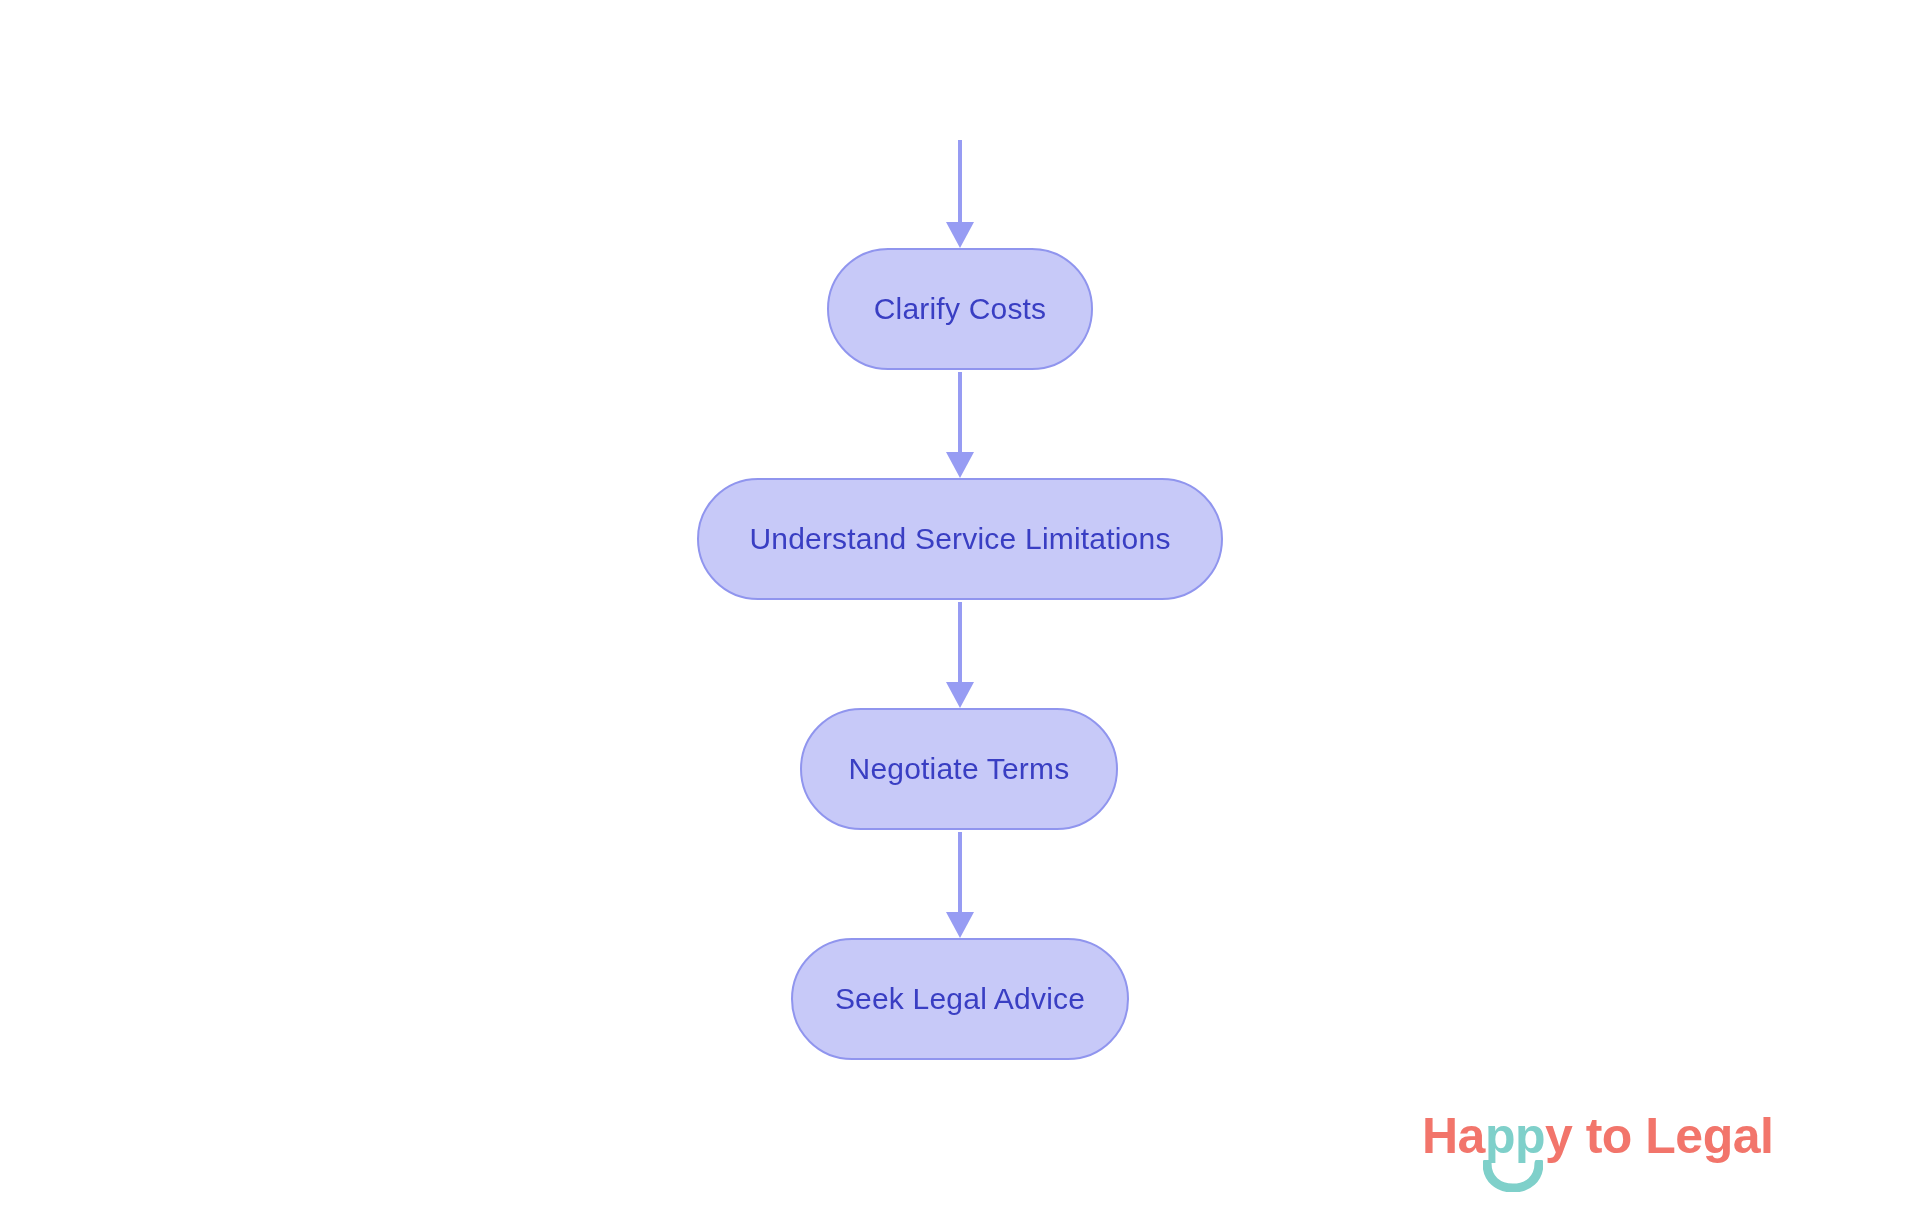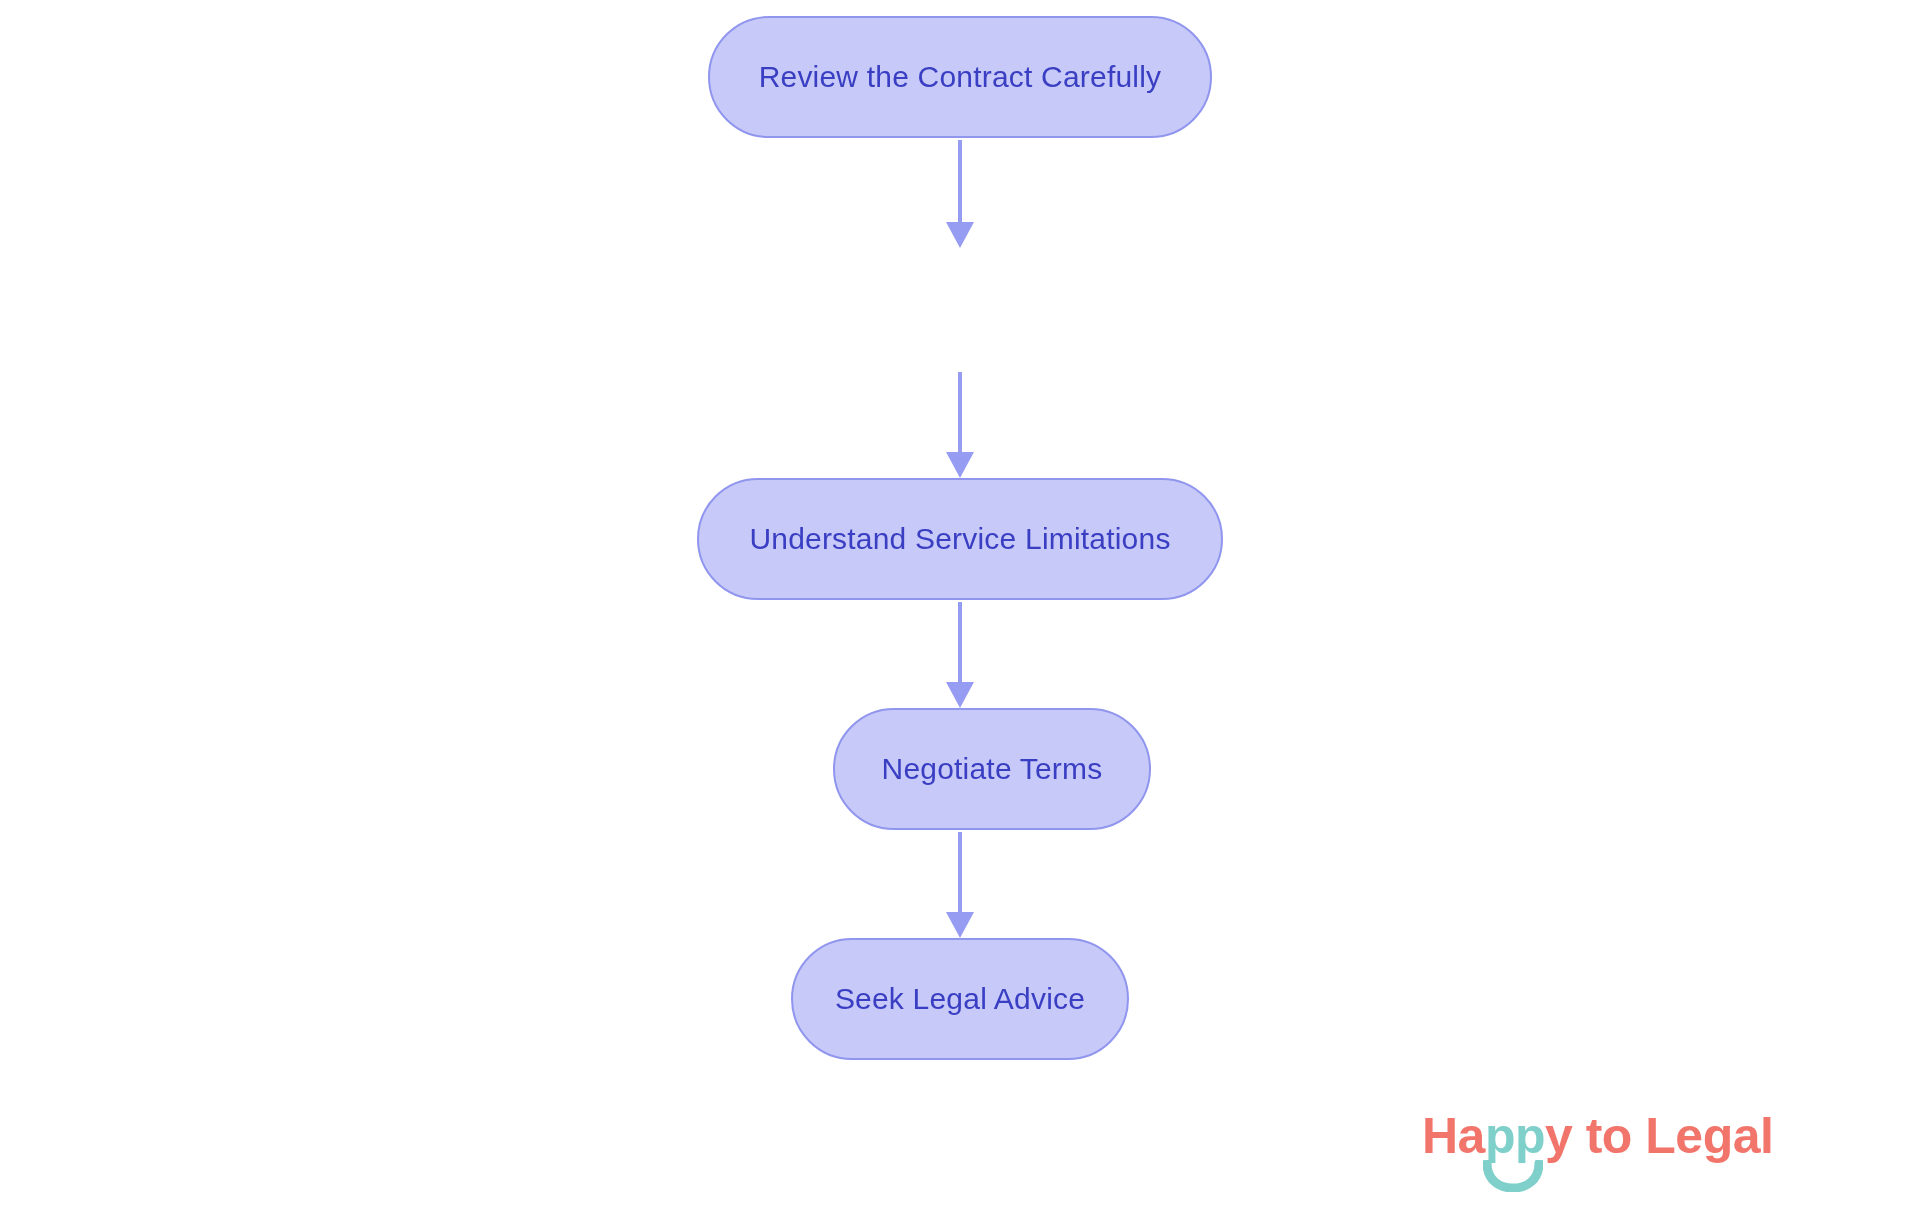--- a/index.html
+++ b/index.html
@@ -35,21 +35,21 @@
     align-items: center;
     justify-content: center;
     color: var(--node-text);
     font-size: 30px;
     letter-spacing: 0.2px;
     white-space: nowrap;
   }
   .node-1 { left: 708px; top: 16px;  width: 504px; }
   .node-2 { left: 827px; top: 248px; width: 266px; }
   .node-3 { left: 697px; top: 478px; width: 526px; }
-  .node-4 { left: 833px; top: 708px; width: 318px; text-align: right; }
+  .node-4 { left: 800px; top: 708px; width: 318px; text-align: right; }
   .node-5 { left: 791px; top: 938px; width: 338px; justify-content: center; }
 
   
   .arrow {
     position: absolute;
     left: 958px;
     width: 4px;
     background: var(--arrow);
   }
   .arrow::after {
@@ -97,25 +97,25 @@
     text-align: right;
     padding-right: 46px;
     margin-top: 2px;
   }
 </style>
 </head>
 <body>
 
 <div class="canvas">
 
-  <div class="node node-1">
-    <span>Review the Contract Carefully</span>
-  </div>
   <div class="arrow arrow-1"></div>
 
+  <div class="node node-2">
+    <span>Clarify Costs</span>
+  </div>
   <div class="arrow arrow-2"></div>
 
   <div class="node node-3">
     <span>Understand Service Limitations</span>
   </div>
   <div class="arrow arrow-3"></div>
 
   <div class="node node-4">
     <span>Negotiate Terms</span>
   </div>

